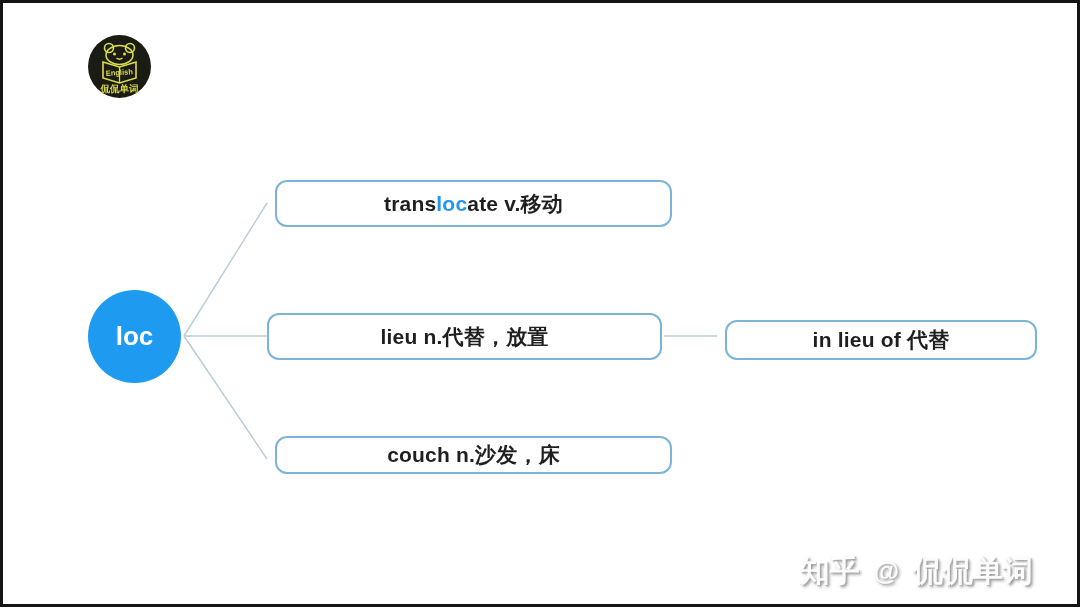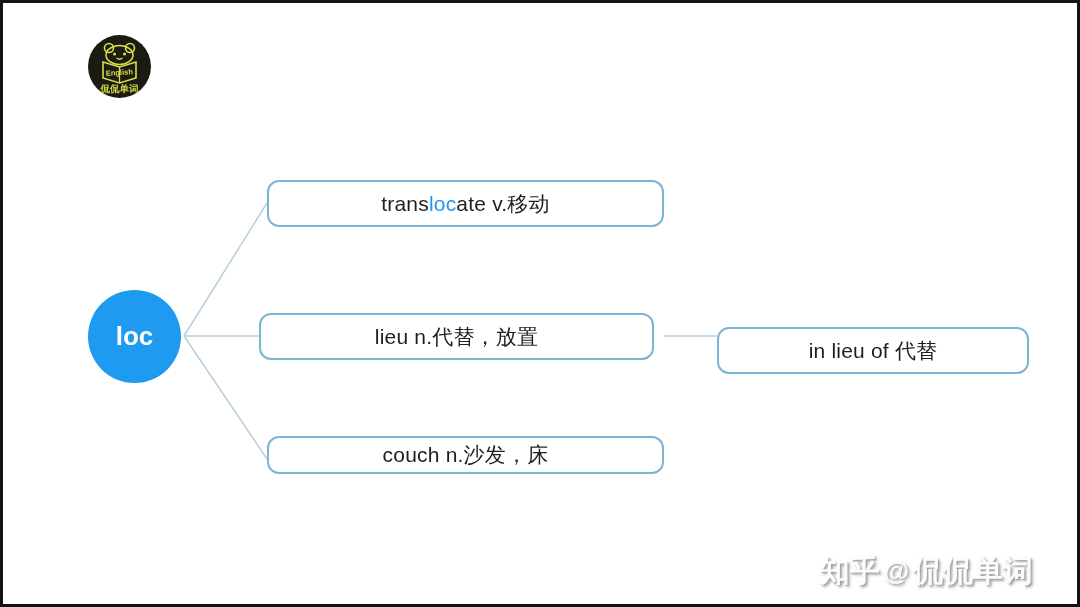--- a/index.html
+++ b/index.html
@@ -53,38 +53,39 @@
   
   .node-box {
     position: absolute;
     background: #ffffff;
     border: 2px solid #7cb4d8;
     border-radius: 12px;
     display: flex;
     align-items: center;
     justify-content: center;
     font-size: 21px;
-    font-weight: normal;
+    font-weight: bold;
     color: #1f1f1f;
     letter-spacing: 0.2px;
+    margin-left: 8px;
   }
   .box-translocate { left: 264px; top: 177px; width: 397px; height: 47px; }
   .box-lieu        { left: 256px; top: 310px; width: 395px; height: 47px; }
   .box-couch       { left: 264px; top: 433px; width: 397px; height: 38px; }
-  .box-in-lieu-of  { left: 714px; top: 324px; width: 312px; height: 47px; }
+  .box-in-lieu-of  { left: 714px; top: 317px; width: 312px; height: 40px; }
 
   .hl { color: #2196f3; }
 
   
   .watermark {
     position: absolute;
     right: 44px; top: 548px;
     display: flex;
     align-items: center;
-    gap: 4px;
+    gap: 14px;
     font-size: 30px;
     font-weight: bold;
     color: rgba(255,255,255,0.95);
     text-shadow: 1px 1px 0 rgba(160,160,160,0.55), 2px 2px 3px rgba(110,110,110,0.7);
     user-select: none;
   }
   .wm-bubble {
     display: inline-flex;
     align-items: center;
     justify-content: center;

